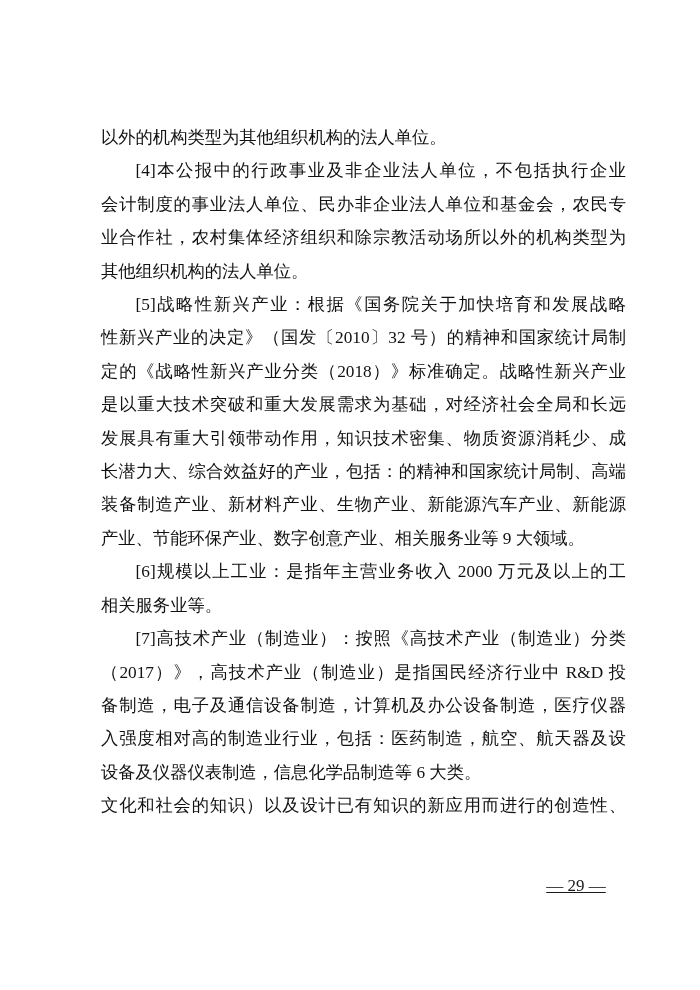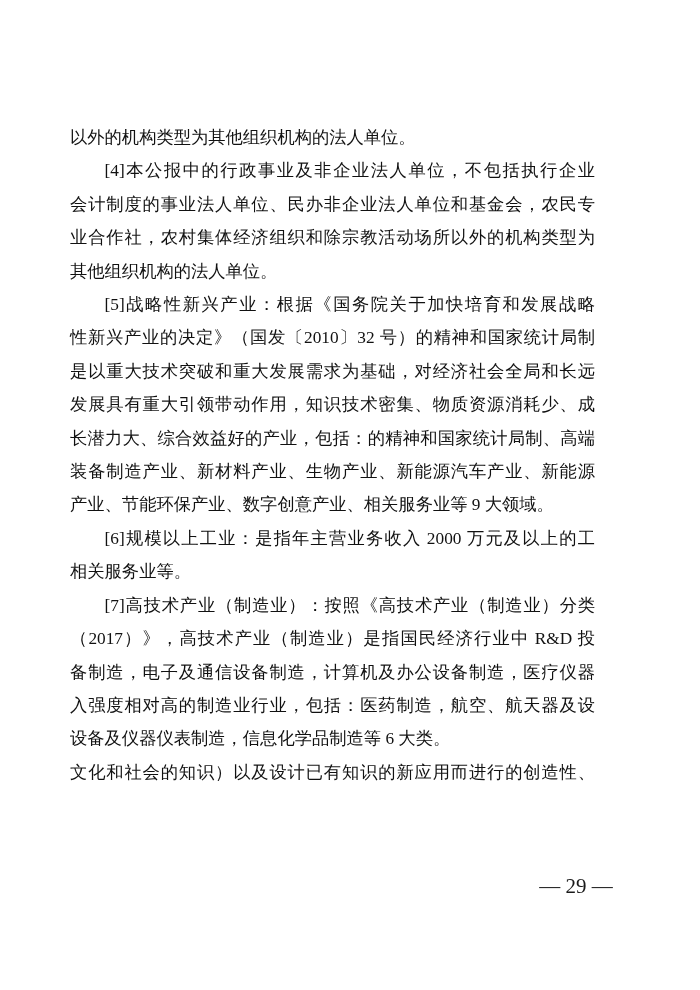--- a/index.html
+++ b/index.html
@@ -11,21 +11,21 @@
     position: relative;
     width: 700px;
     height: 990px;
     background: #ffffff;
     overflow: hidden;
     font-family: "Liberation Serif", "DejaVu Serif", serif;
     color: #111111;
   }
   .text-block {
     position: absolute;
-    left: 70px;
+    left: 101px;
     top: 121px;
     width: 525px;
     font-size: 17.3px;
     line-height: 33.4px;
     letter-spacing: 0;
   }
   .line {
     text-align: justify;
     text-align-last: left;
     white-space: normal;
@@ -35,39 +35,41 @@
     text-align-last: justify;
   }
   .line.indent {
     text-indent: 34.6px;
   }
   .page-number {
     position: absolute;
     left: 536px;
     top: 874px;
     width: 80px;
-    font-size: 21px;
+    font-size: 17px;
     line-height: 24px;
     text-align: center;
     color: #1a1a1a;
     white-space: nowrap;
+    text-decoration: underline;
   }
 </style>
 </head>
 <body>
 
 <div class="page">
   <div class="text-block" id="text-block">
       <div class="line">以外的机构类型为其他组织机构的法人单位。</div>
       <div class="line indent just">[4]本公报中的行政事业及非企业法人单位，不包括执行企业</div>
       <div class="line just">会计制度的事业法人单位、民办非企业法人单位和基金会，农民专</div>
       <div class="line just">业合作社，农村集体经济组织和除宗教活动场所以外的机构类型为</div>
       <div class="line">其他组织机构的法人单位。</div>
       <div class="line indent just">[5]战略性新兴产业：根据《国务院关于加快培育和发展战略</div>
       <div class="line just">性新兴产业的决定》（国发〔2010〕32 号）的精神和国家统计局制</div>
+      <div class="line just">定的《战略性新兴产业分类（2018）》标准确定。战略性新兴产业</div>
       <div class="line just">是以重大技术突破和重大发展需求为基础，对经济社会全局和长远</div>
       <div class="line just">发展具有重大引领带动作用，知识技术密集、物质资源消耗少、成</div>
       <div class="line just">长潜力大、综合效益好的产业，包括：的精神和国家统计局制、高端</div>
       <div class="line just">装备制造产业、新材料产业、生物产业、新能源汽车产业、新能源</div>
       <div class="line">产业、节能环保产业、数字创意产业、相关服务业等 9 大领域。</div>
       <div class="line indent just">[6]规模以上工业：是指年主营业务收入 2000 万元及以上的工</div>
       <div class="line">相关服务业等。</div>
       <div class="line indent just">[7]高技术产业（制造业）：按照《高技术产业（制造业）分类</div>
       <div class="line just">（2017）》，高技术产业（制造业）是指国民经济行业中 R&amp;D 投</div>
       <div class="line just">备制造，电子及通信设备制造，计算机及办公设备制造，医疗仪器</div>

